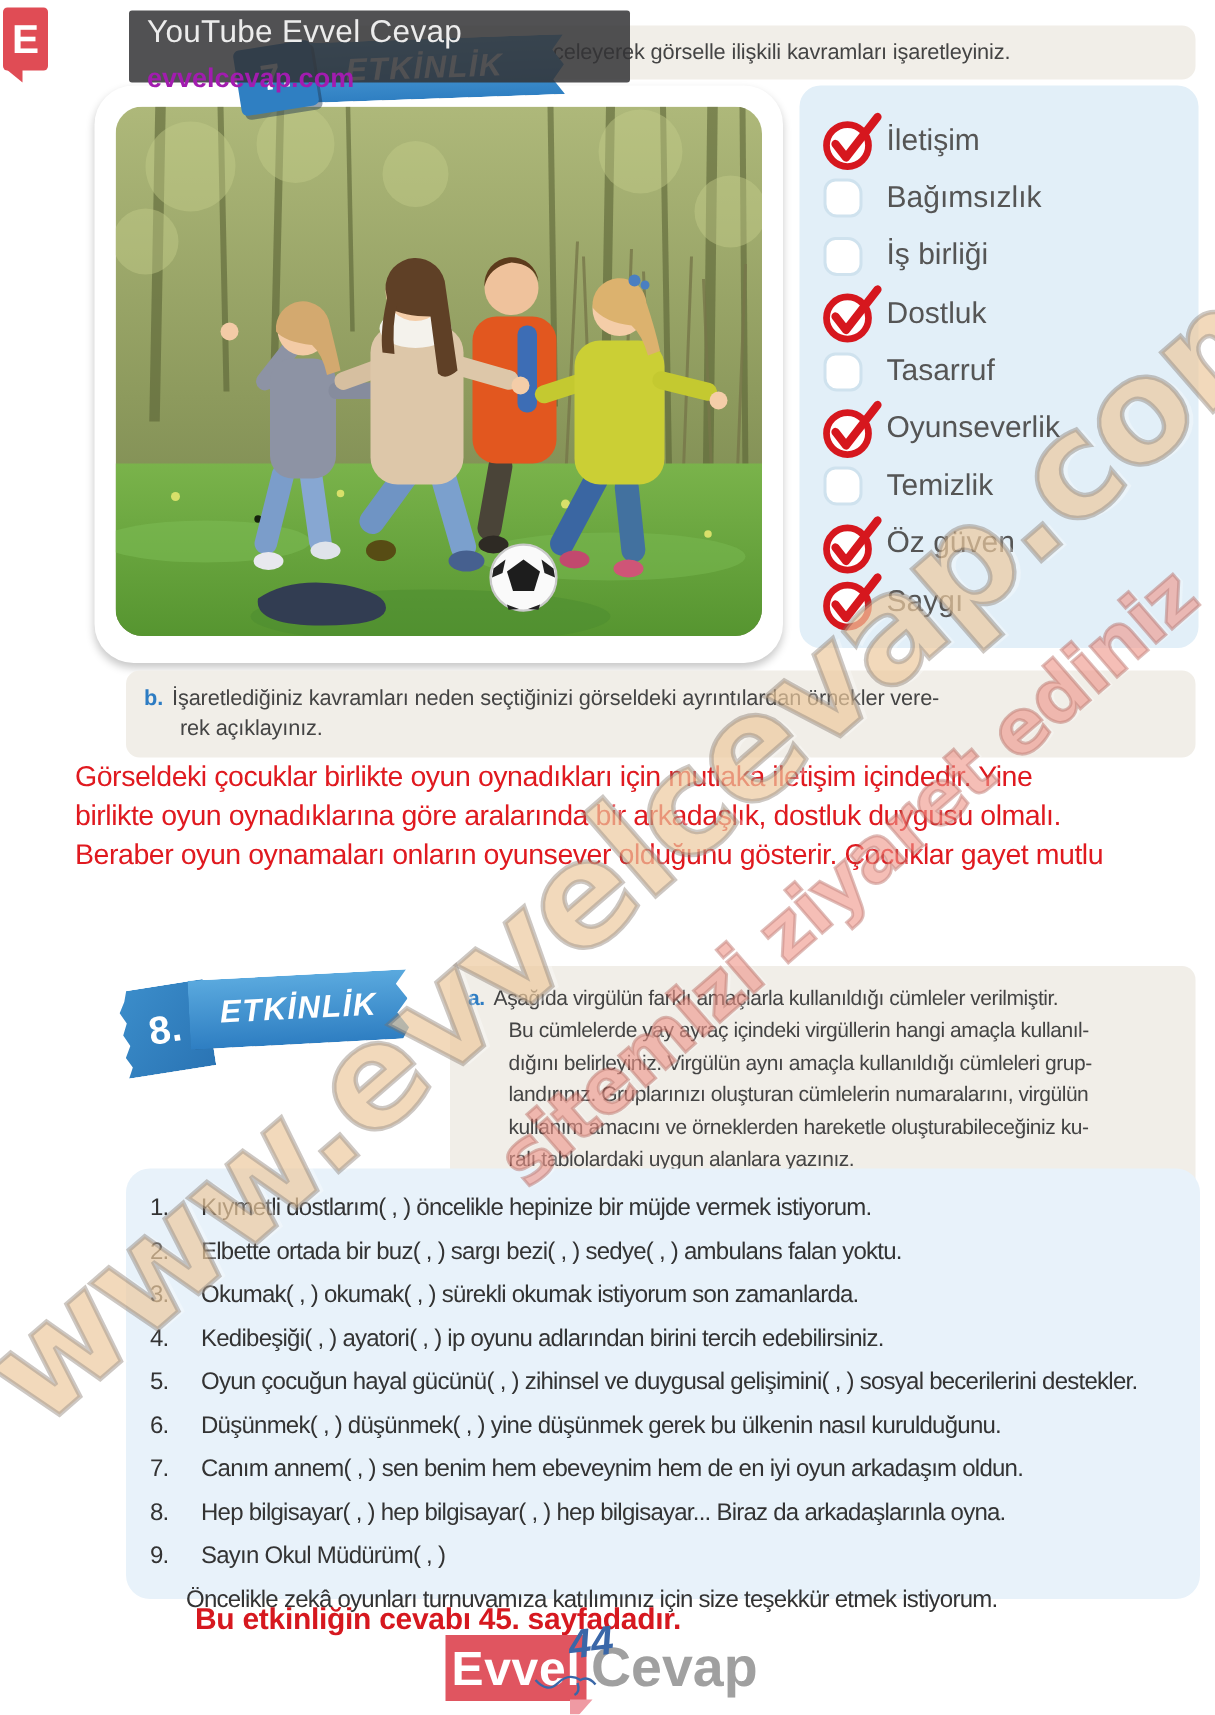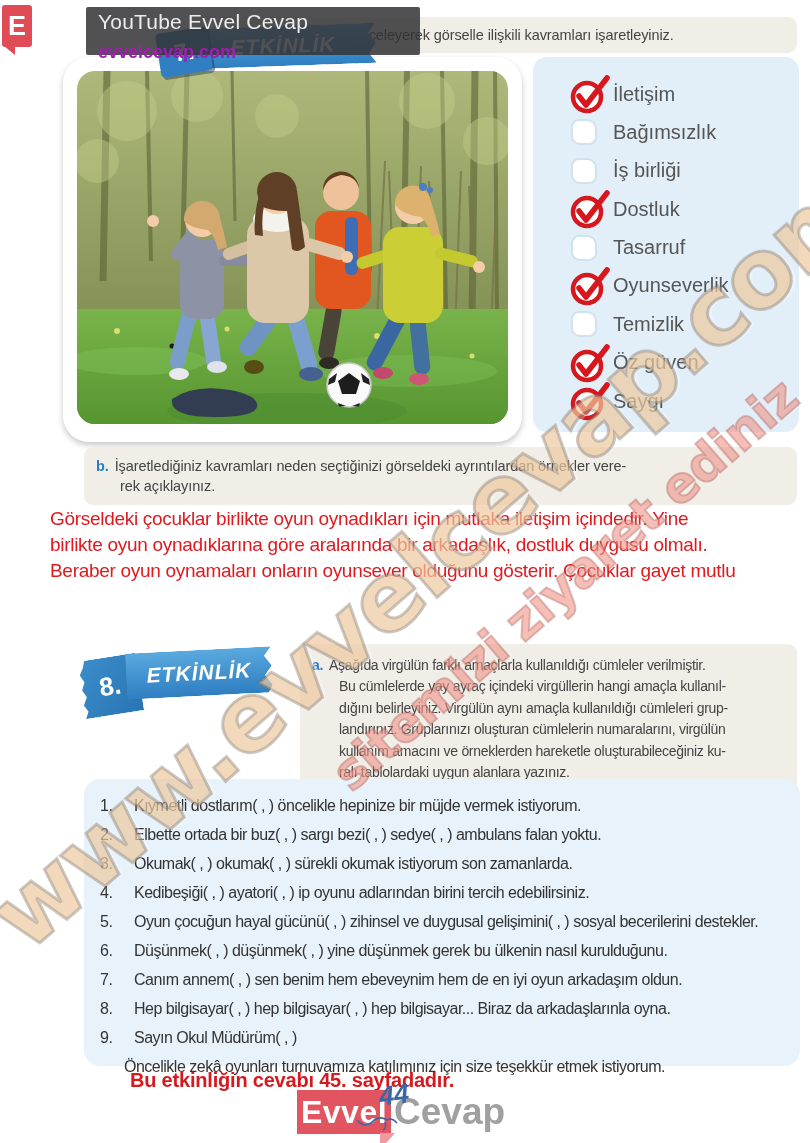--- a/index.html
+++ b/index.html
@@ -63,21 +63,21 @@
   .photo-card {
     position:absolute; left:63px; top:57px; width:459px; height:385px; z-index:1;
     background:#fff; border-radius:26px; box-shadow:0 3px 6px rgba(0,0,0,.22);
   }
   .photo { position:absolute; left:14px; top:14px; width:431px; height:353px;
     border-radius:18px; overflow:hidden; }
 
   
   .check-panel {
     position:absolute; left:533px; top:57px; width:266px; height:375px; z-index:1;
-    background:#e2eff8; border-radius:14px; padding:24px 0 0 38px;
+    background:#e2eff8; border-radius:14px; padding:24px 0 0 16px;
   }
   .check-row { display:flex; align-items:center; gap:16px; height:26px; margin-bottom:12.4px; }
   .checkbox { position:relative; width:26px; height:26px; background:#fff;
     border:2px solid #cfe2ee; border-radius:8px 10px 8px 9px; flex:0 0 auto; }
   .tick { display:none; position:absolute; left:-6px; top:-13px; width:46px; height:46px; overflow:visible; }
   .check-row.checked .checkbox { border-color:transparent; background:transparent; }
   .check-row.checked .tick { display:block; }
   .tick circle { fill:#fff; stroke:#d6171e; stroke-width:4.5; }
   .tick path { fill:none; stroke:#d6171e; stroke-width:5.5; stroke-linecap:round; stroke-linejoin:round; }
   .check-label { font-size:20px; color:#555; }

